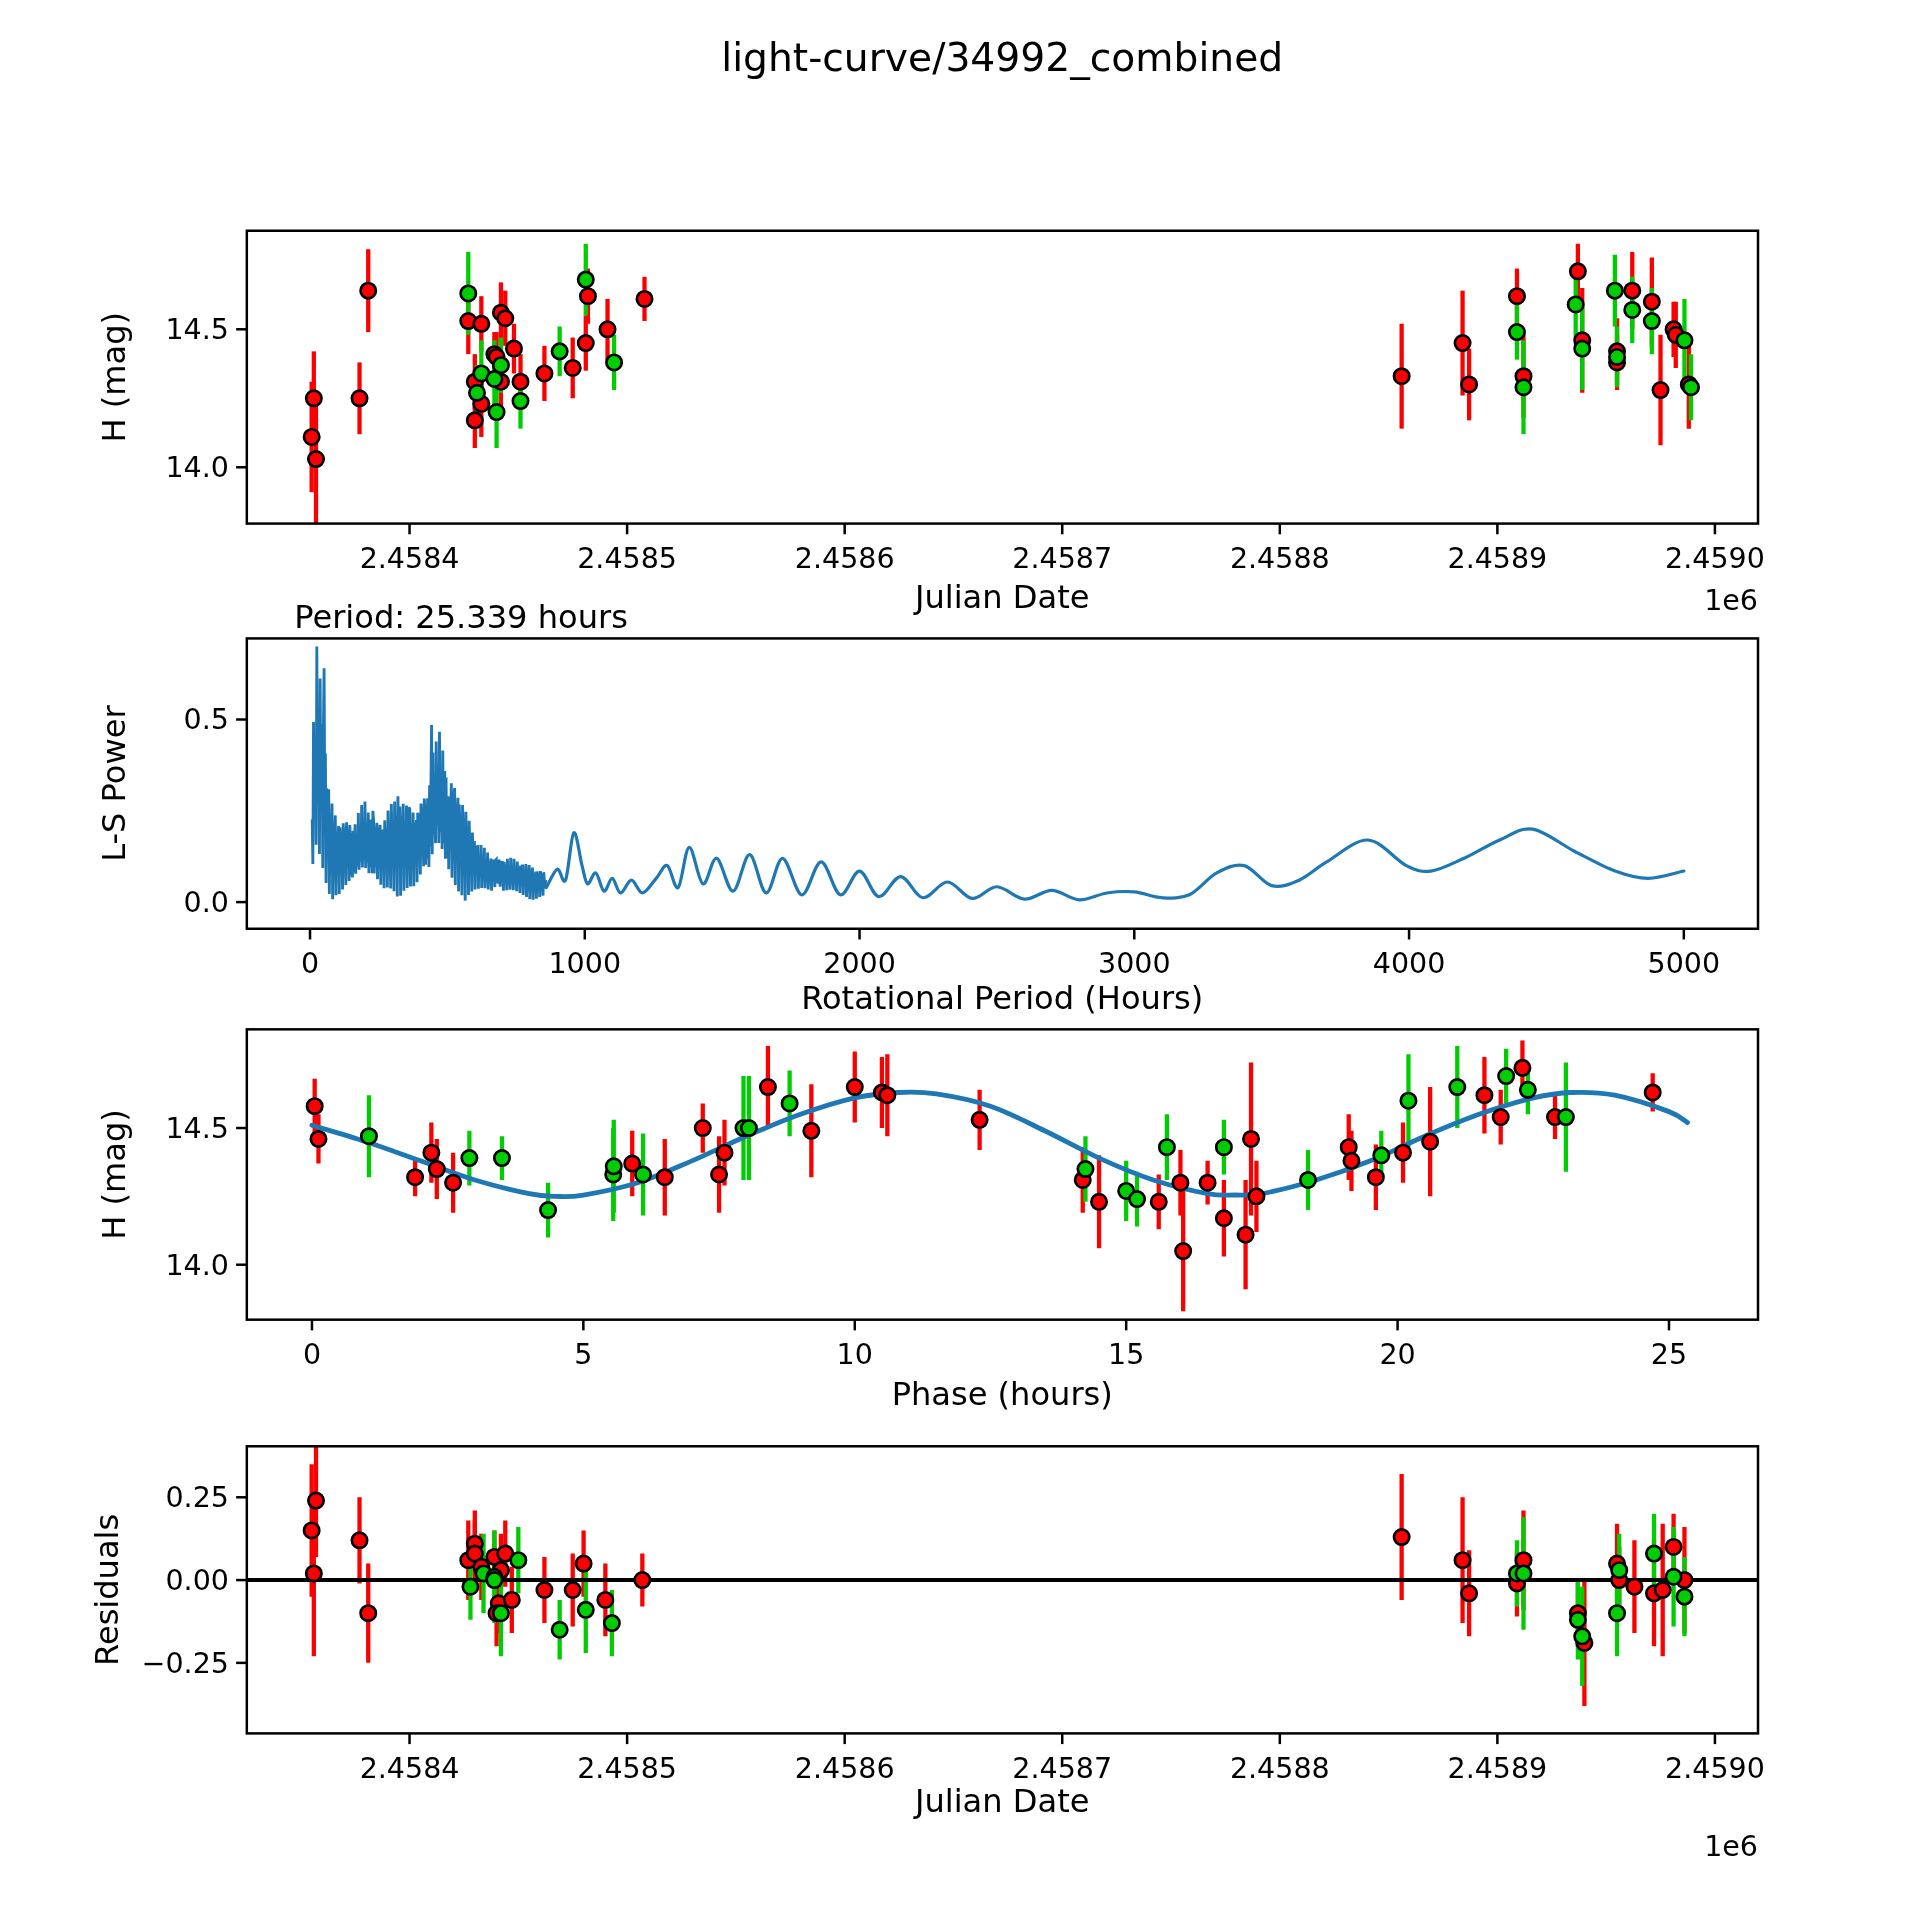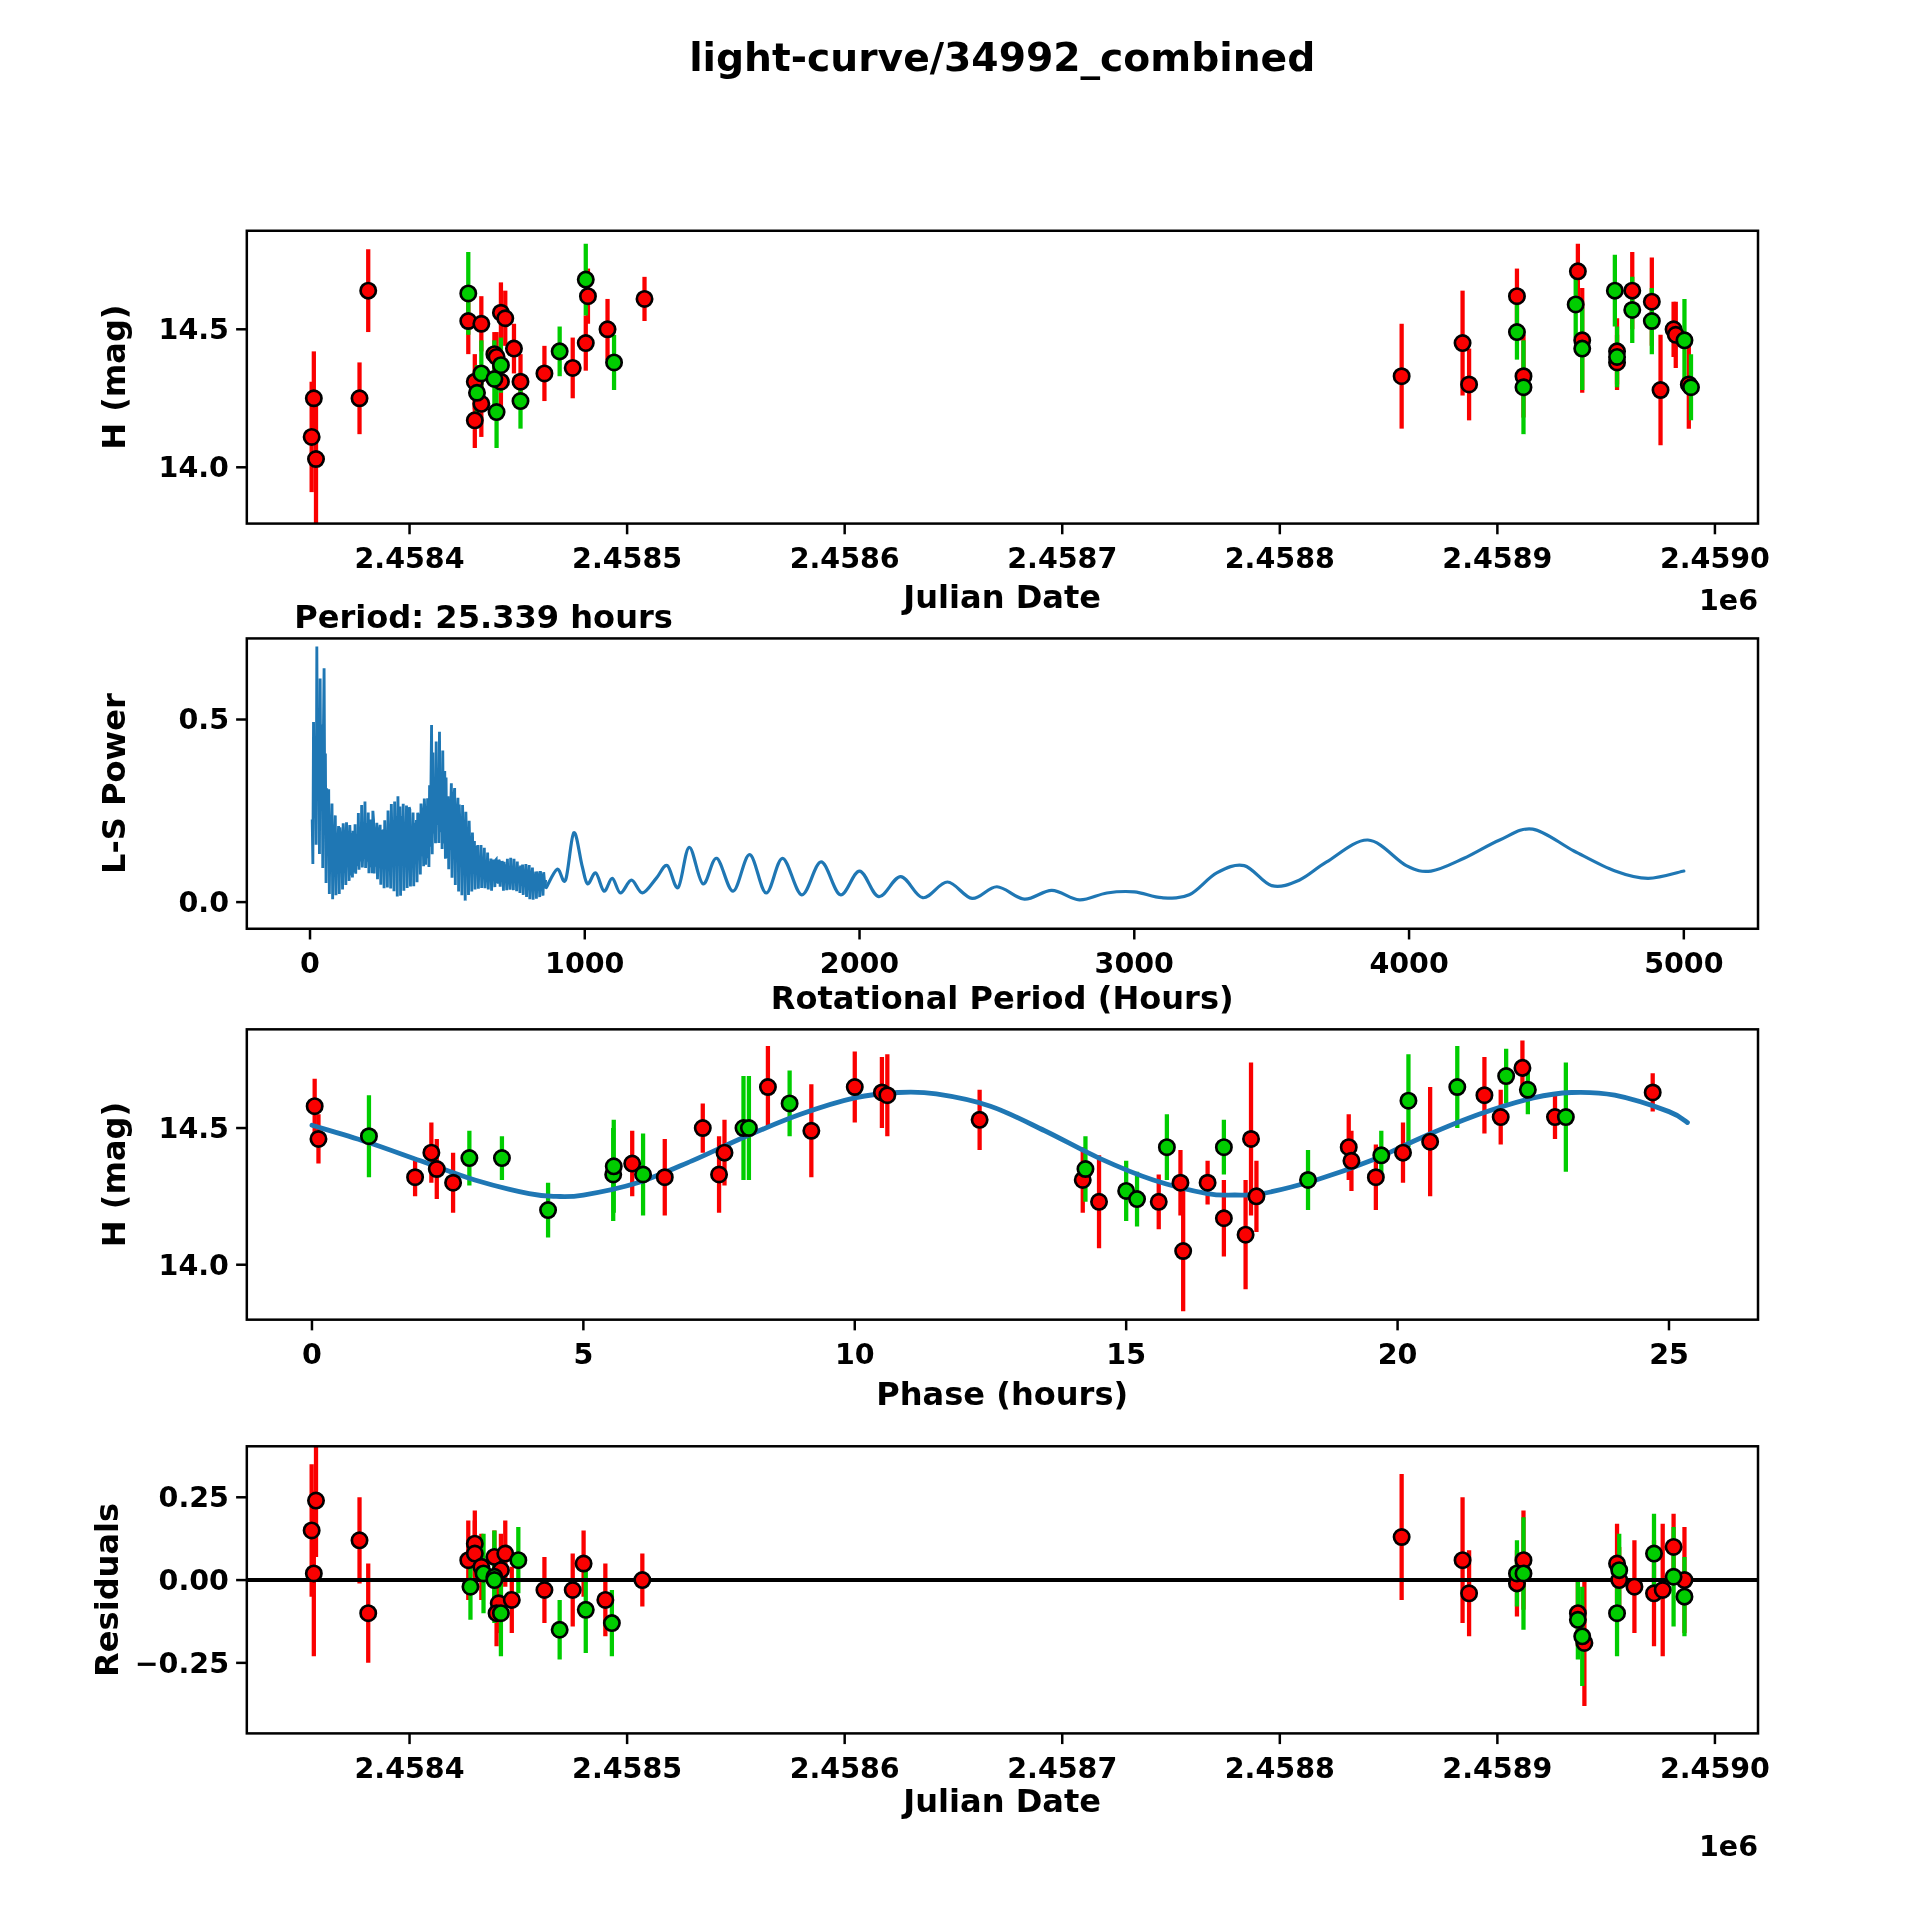--- a/index.html
+++ b/index.html
@@ -1,17 +1,17 @@
 <!DOCTYPE html>
 <html style="font-size:6.2px"><head>
 <meta charset="utf-8">
 <style>
   html,body{margin:0;padding:0;background:#ffffff;}
   body{font-family:"DejaVu Sans",sans-serif;}
-  #fig-wrap{width:100vmin;height:100vmin;font-weight:bold;}
+  #fig-wrap{width:100vmin;height:100vmin;}
   svg{display:block;width:100%;height:100%;background:#ffffff;}
   text{fill:#000000;font-family:"DejaVu Sans",sans-serif;}
   .title{font-size:22px;}
   .axlabel{font-size:18px;}
   .annot{font-size:18px;}
   .offset{font-size:16px;}
 </style>
 </head>
 <body>
 

